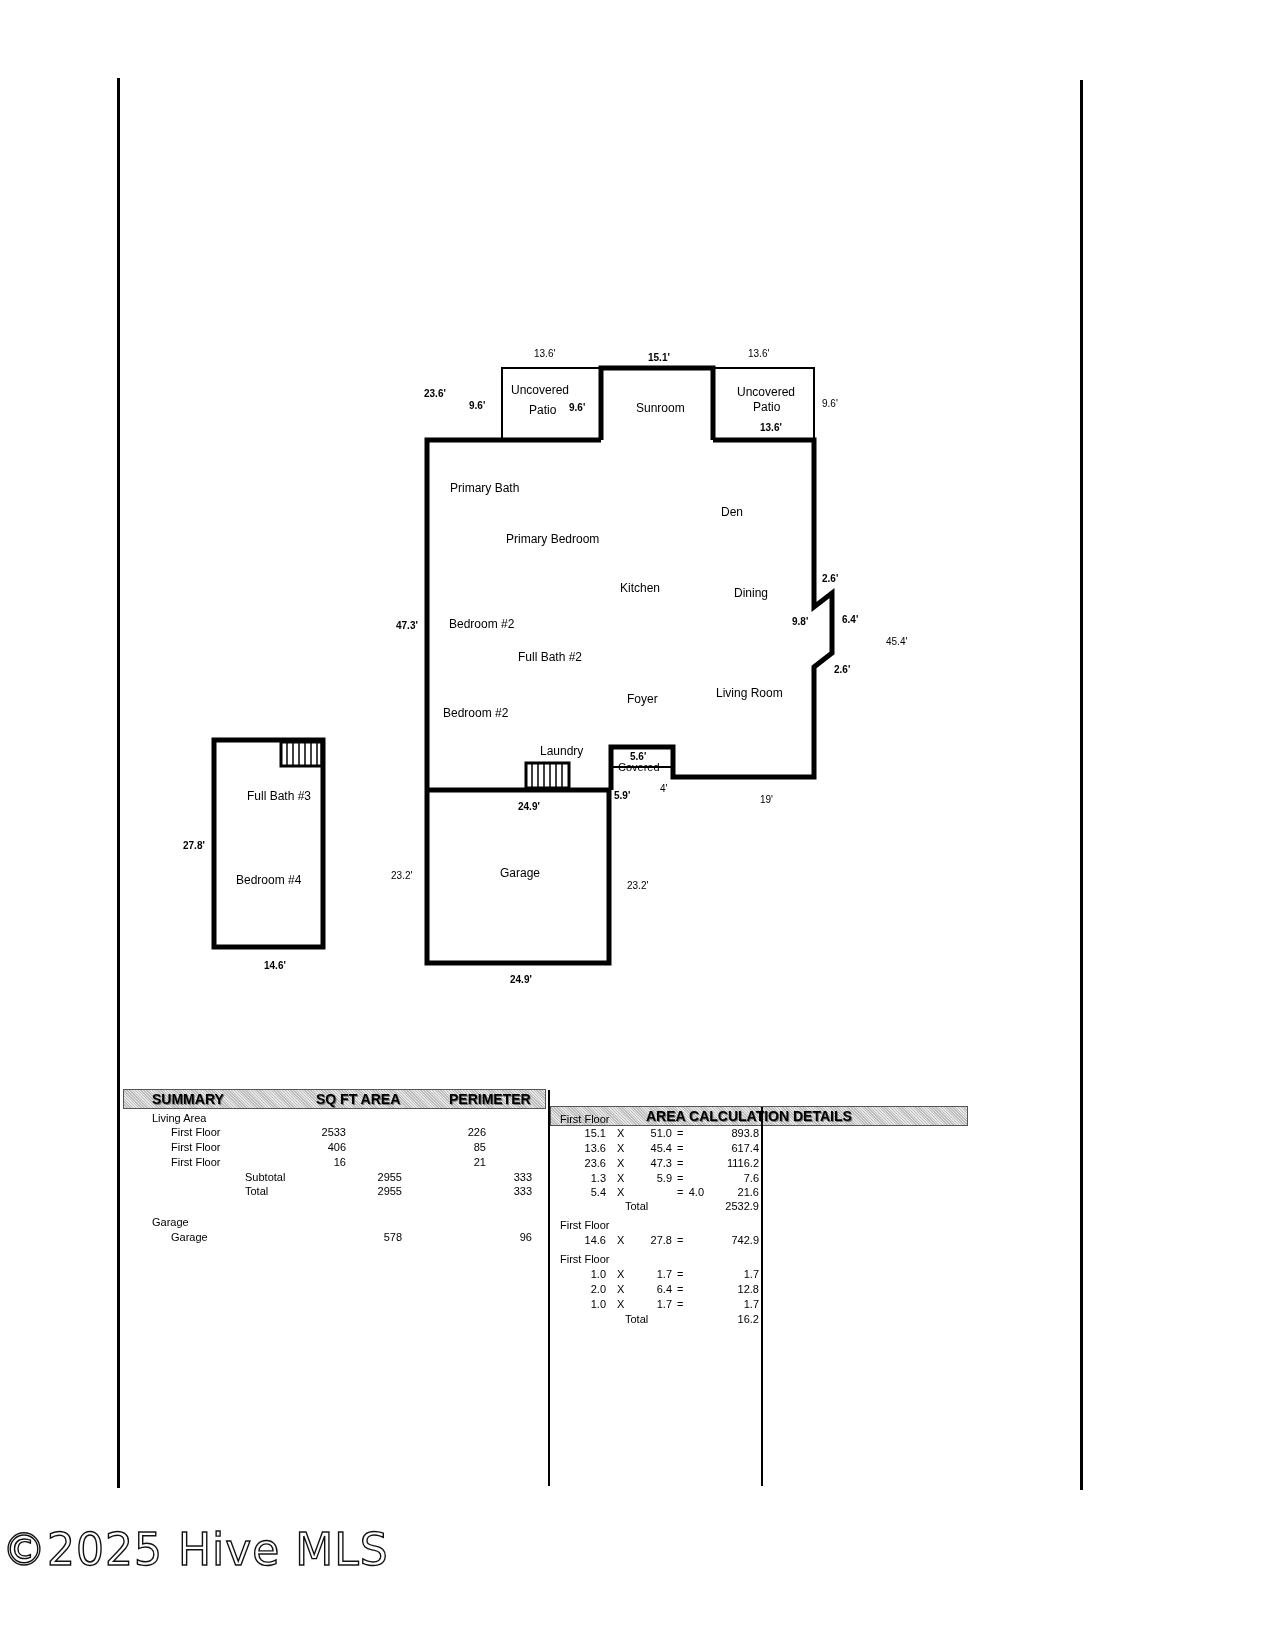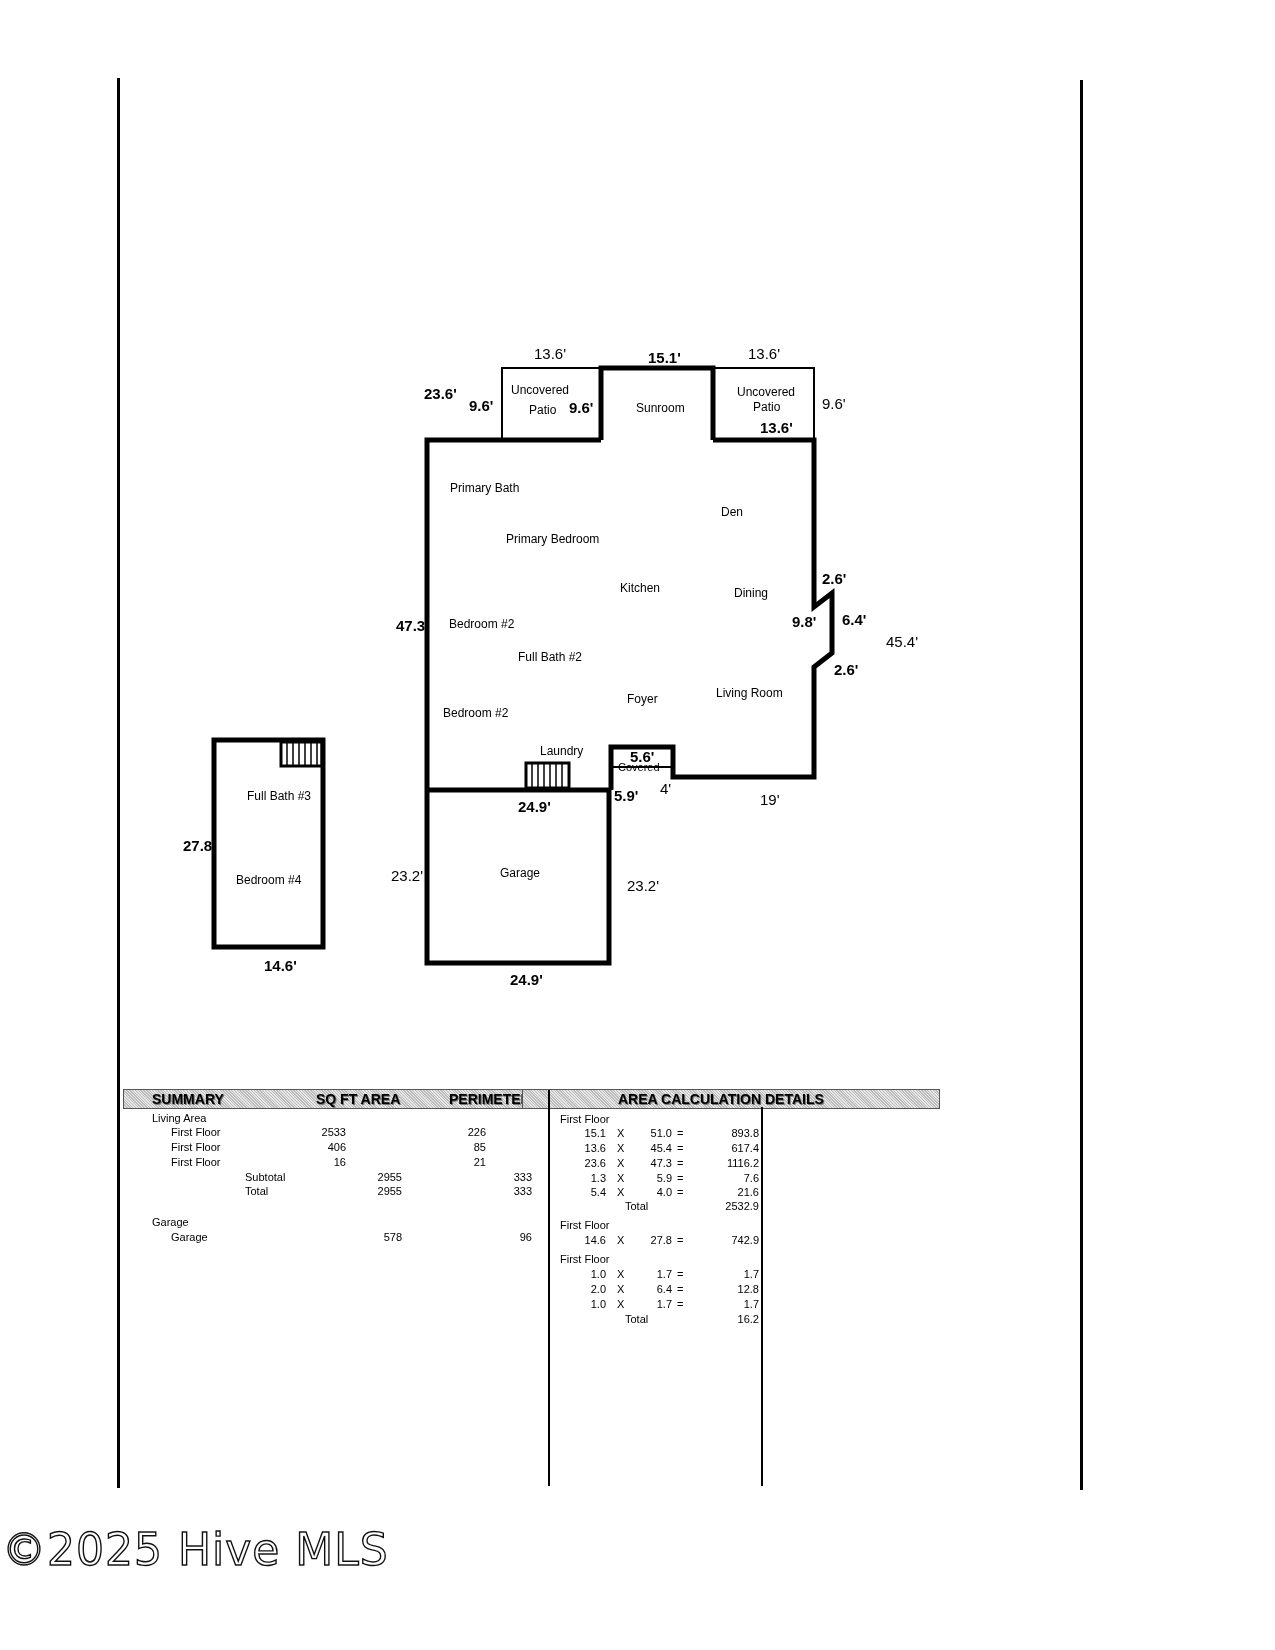--- a/index.html
+++ b/index.html
@@ -1,20 +1,20 @@
 <!DOCTYPE html>
 <html><head>
 <meta charset="utf-8">
 <style>
   html,body{margin:0;padding:0;background:#fff;}
   body{width:1275px;height:1650px;position:relative;overflow:hidden;font-family:"Liberation Sans",sans-serif;color:#000;}
   .vline{position:absolute;background:#000;}
   .plan-svg{position:absolute;left:0;top:0;}
   .lbl{position:absolute;font-size:12px;white-space:nowrap;line-height:14px;}
-  .dim{position:absolute;font-size:15px;white-space:nowrap;line-height:13px;}
+  .dim{position:absolute;font-size:10px;white-space:nowrap;line-height:13px;}
   .dim.b{font-weight:bold;}
   .hdr{position:absolute;top:1089px;height:18px;background:repeating-linear-gradient(45deg,#bdbdbd 0 1px,#e6e6e6 1px 2px);border:1px solid #555;font-weight:bold;font-size:14px;line-height:18px;color:#000;text-shadow:1px 1px 0 #777;}
   .hdr span{position:absolute;top:0;}
   .tcell{position:absolute;font-size:11px;line-height:13px;white-space:nowrap;}
   .r{text-align:right;}
   .watermark{position:absolute;left:2px;top:1520px;font-size:44px;color:#fff;-webkit-text-stroke:1.4px #111;letter-spacing:1px;font-family:"DejaVu Sans",sans-serif;font-weight:normal;line-height:60px;}
 </style>
 </head>
 <body>
 
@@ -104,21 +104,21 @@
 <div class="dim" style="left:627px;top:879px;">23.2'</div>
 <div class="dim b" style="left:510px;top:973px;">24.9'</div>
 <div class="dim b" style="left:183px;top:839px;">27.8'</div>
 <div class="dim b" style="left:264px;top:959px;">14.6'</div>
 
 <div class="hdr" style="left:123px;width:421px;">
   <span style="left:28px;">SUMMARY</span>
   <span style="left:192px;">SQ FT AREA</span>
   <span style="left:325px;">PERIMETER</span>
 </div>
-<div class="hdr" style="left:522px;width:416px;">
+<div class="hdr" style="left:550px;width:416px;margin-top:17px;">
   <span style="left:95px;">AREA CALCULATION DETAILS</span>
 </div>
 
 <div class="vline" style="left:548px;top:1090px;width:2px;height:396px;"></div>
 <div class="vline" style="left:761px;top:1107px;width:2px;height:379px;"></div>
 
 <div class="tcell" style="left:152px;top:1112px;">Living Area</div>
 
 <div class="tcell" style="left:171px;top:1126px;">First Floor</div>
 <div class="tcell r" style="left:300px;width:46px;top:1126px;">2533</div>
@@ -166,21 +166,21 @@
 <div class="tcell r" style="left:700px;width:59px;top:1157px;">1116.2</div>
 
 <div class="tcell r" style="left:570px;width:36px;top:1172px;">1.3</div>
 <div class="tcell" style="left:617px;top:1172px;">X</div>
 <div class="tcell r" style="left:640px;width:32px;top:1172px;">5.9</div>
 <div class="tcell" style="left:677px;top:1172px;">=</div>
 <div class="tcell r" style="left:700px;width:59px;top:1172px;">7.6</div>
 
 <div class="tcell r" style="left:570px;width:36px;top:1186px;">5.4</div>
 <div class="tcell" style="left:617px;top:1186px;">X</div>
-<div class="tcell r" style="left:640px;width:32px;top:1186px;">4.0</div>
+<div class="tcell r" style="left:672px;width:32px;top:1186px;">4.0</div>
 <div class="tcell" style="left:677px;top:1186px;">=</div>
 <div class="tcell r" style="left:700px;width:59px;top:1186px;">21.6</div>
 
 <div class="tcell" style="left:625px;top:1200px;">Total</div>
 <div class="tcell r" style="left:700px;width:59px;top:1200px;">2532.9</div>
 
 <div class="tcell" style="left:560px;top:1219px;">First Floor</div>
 <div class="tcell r" style="left:570px;width:36px;top:1234px;">14.6</div>
 <div class="tcell" style="left:617px;top:1234px;">X</div>
 <div class="tcell r" style="left:640px;width:32px;top:1234px;">27.8</div>

